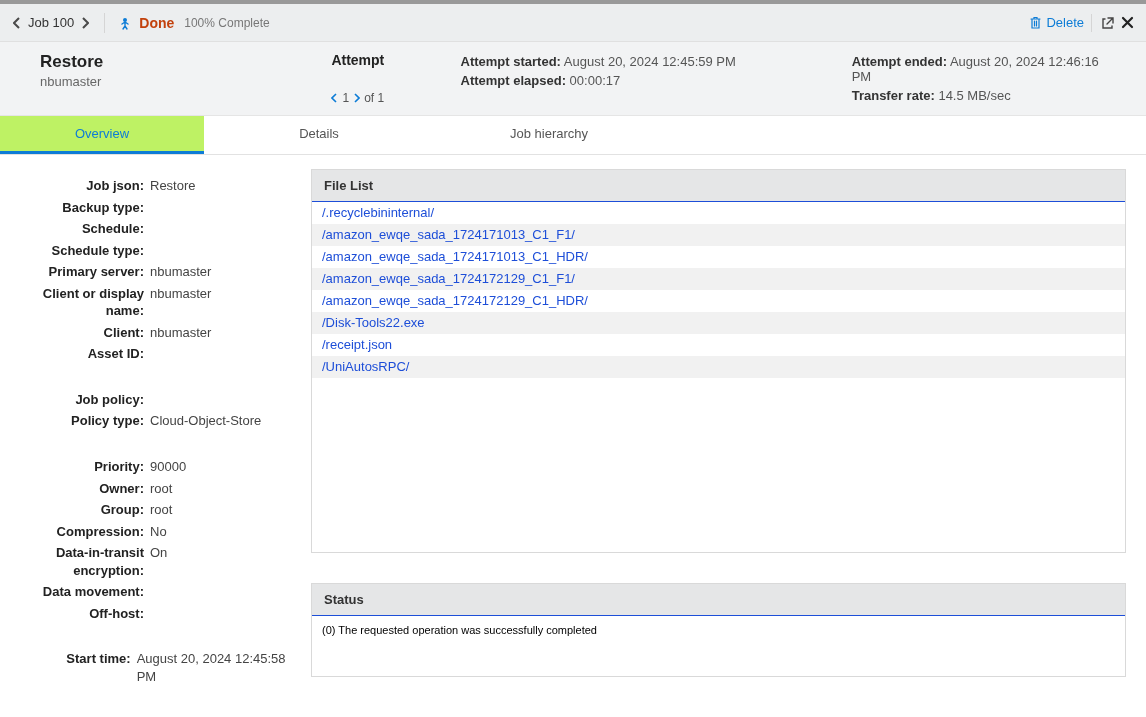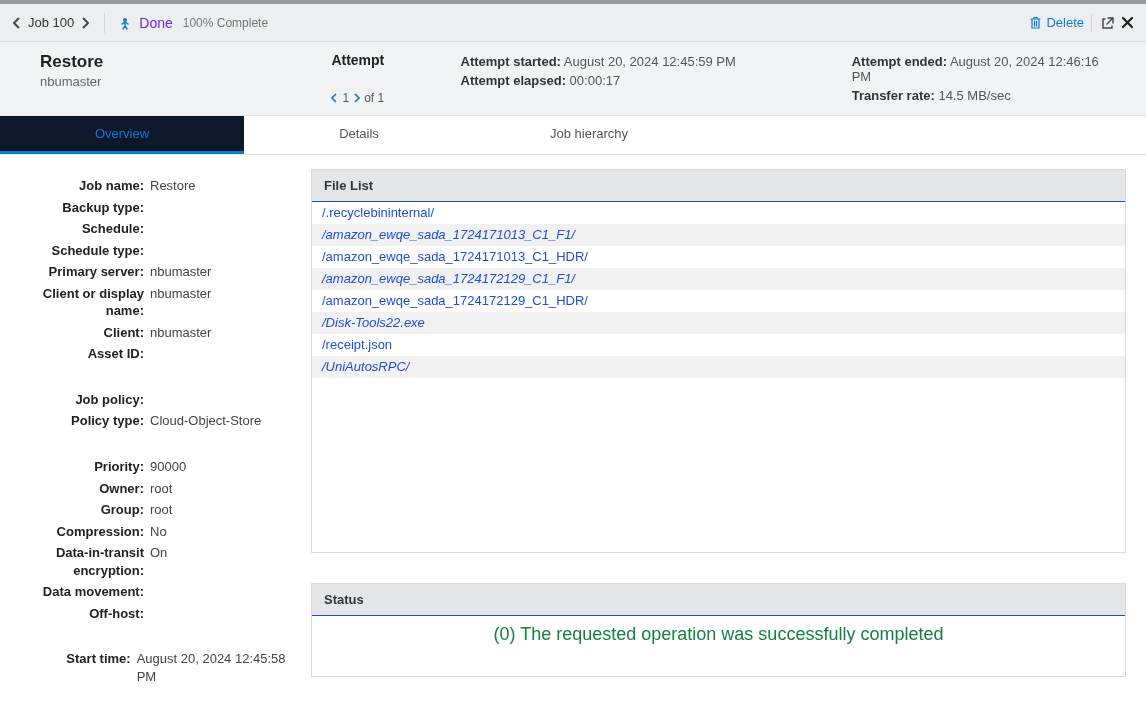--- a/index.html
+++ b/index.html
@@ -31,21 +31,21 @@
   .job-label { font-size: 13px; color: #333; padding: 0 2px; }
   .divider-v {
     width: 1px; height: 20px; background: #d5d5d5;
     margin: 0 10px;
   }
   .done-icon {
     width: 16px; height: 16px;
     display: inline-flex; align-items: center; justify-content: center;
     color: #0d7cd6; margin-right: 4px;
   }
-  .done-text { font-size: 14px; color: #6d28d9; font-weight: 400; margin-right: 8px; }
+  .done-text { font-size: 14px; color: #c2410c; font-weight: 700; margin-right: 8px; }
   .done-pct { font-size: 12px; color: #777; }
   .topbar-right { margin-left: auto; display: flex; align-items: center; gap: 1px; }
   .delete-btn { color: #0d7cd6; display: inline-flex; align-items: center; gap: 4px; cursor: pointer; font-size: 13px; }
   .icon-plain { display: inline-flex; align-items: center; justify-content: center; width: 18px; height: 18px; color: #444; cursor: pointer; }
   .small-sep { width: 1px; height: 18px; background: #d5d5d5; margin: 0 6px; }
 
   
   .summary {
     display: flex;
     background: #f2f3f4;
@@ -72,21 +72,21 @@
     border-bottom: 1px solid #e2e2e2;
     background: #fff;
   }
   .tab {
     padding: 10px 0;
     text-align: center;
     font-size: 13px;
     color: #555;
     cursor: pointer;
   }
-  .tab.overview { width: 244px; color: #0d7cd6; background: #0f172a; border-bottom: 3px solid #0d7cd6; font-weight: 500; }
+  .tab.overview { width: 204px; color: #0d7cd6; background: #bef264; border-bottom: 3px solid #0d7cd6; font-weight: 500; }
   .tab.details { width: 230px; }
   .tab.hierarchy { width: 230px; }
 
   
   .body {
     display: flex;
     height: calc(717px - 4px - 30px - 62px - 40px);
   }
   .left-col {
     width: 305px;
@@ -129,23 +129,23 @@
     color: #333;
     border-bottom: 1px solid #1d4ed8;
   }
   .panel-body { background: #fff; }
   .file-row {
     font-size: 13px;
     padding: 2px 10px;
     color: #1d4ed8;
     line-height: 1.38;
   }
-  .file-row.alt { background: #f1f1f1; font-style: italic; }
+  .file-row.alt { background: #f1f1f1; }
   .panel.file-list .panel-body { min-height: 350px; }
-  .panel.status .panel-body { min-height: 60px; padding: 8px 10px; font-size: 18px; color: #15803d; text-align: center; }
+  .panel.status .panel-body { min-height: 60px; padding: 8px 10px; font-size: 11px; color: #000000; }
 
   svg { display: block; }
 </style>
 </head>
 <body>
 
 <div class="top-gray-line"></div>
 
 <div class="topbar">
   <div class="topbar-left">
@@ -240,21 +240,21 @@
 <div class="tabs">
   <div class="tab overview">Overview</div>
   <div class="tab details">Details</div>
   <div class="tab hierarchy">Job hierarchy</div>
 </div>
 
 <div class="body">
 
   <div class="left-col">
     <div class="detail-row">
-        <div class="lbl">Job name:</div>
+        <div class="lbl">Job json:</div>
         <div class="val">Restore</div>
       </div>
     <div class="detail-row">
         <div class="lbl">Backup type:</div>
         <div class="val"></div>
       </div>
     <div class="detail-row">
         <div class="lbl">Schedule:</div>
         <div class="val"></div>
       </div>

